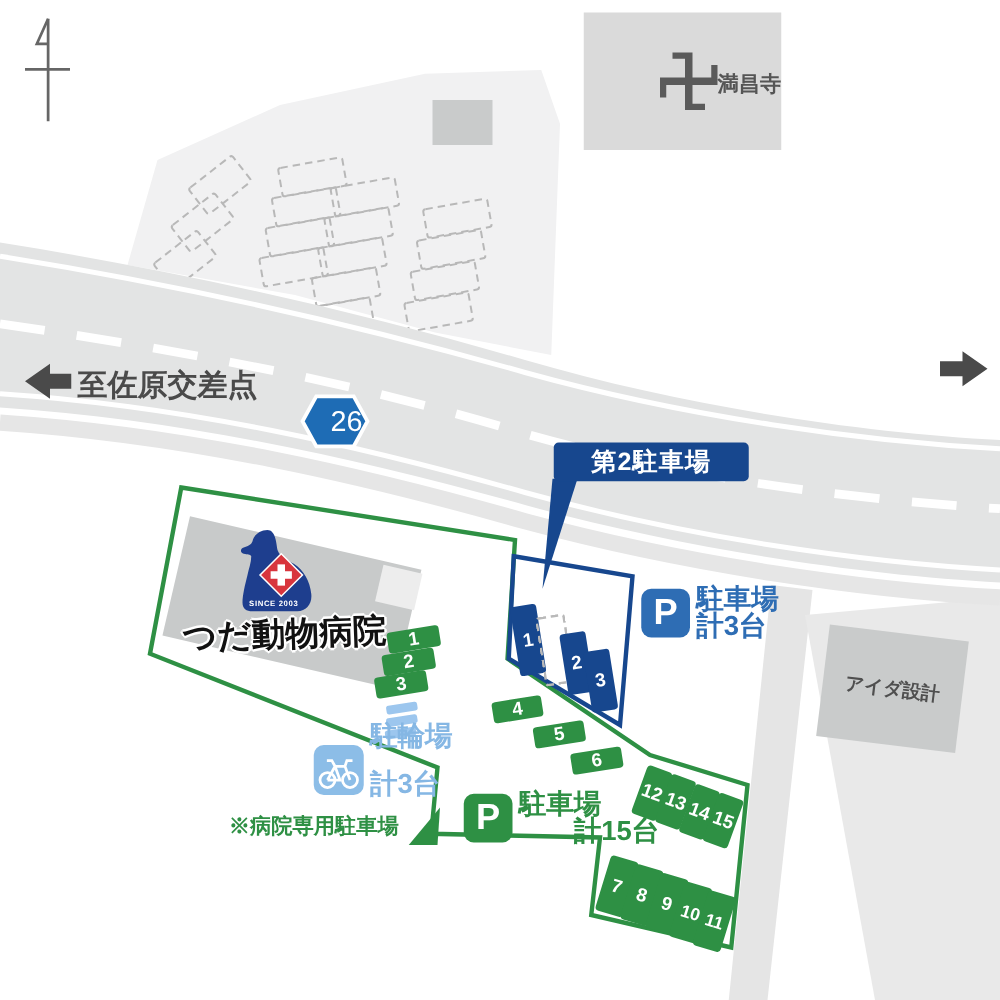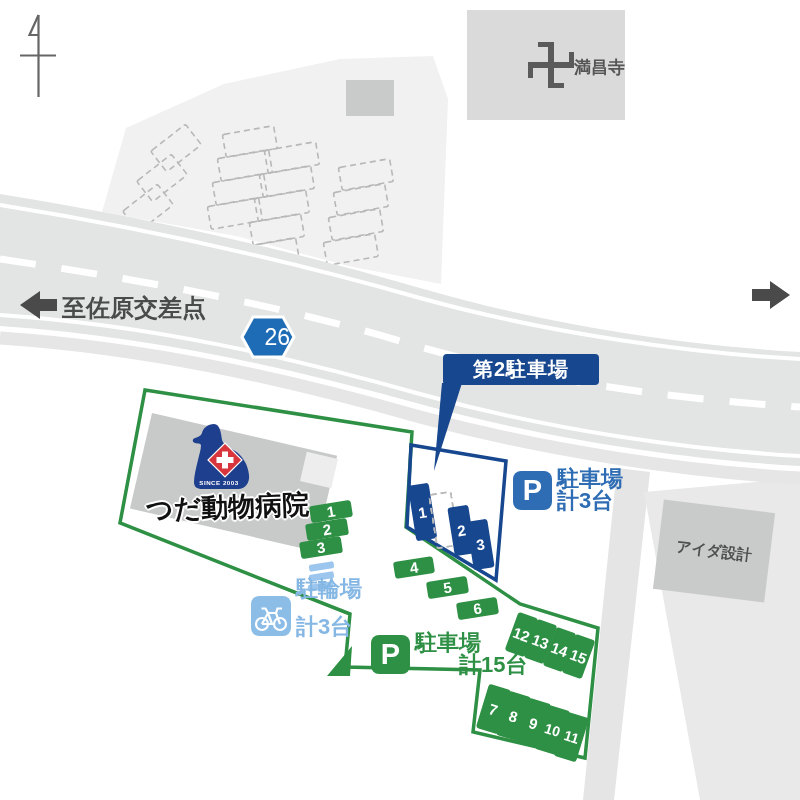--- a/index.html
+++ b/index.html
@@ -178,14 +178,15 @@
   <div class="cap lblue" style="left:296px;top:578px;">駐輪場</div>
   <div class="cap lblue" style="left:296px;top:616px;">計3台</div>
 
   <div class="picon green" style="left:371px;top:635px;">
     <span>P</span>
   </div>
   <div class="cap green" style="left:415px;top:632px;">駐車場</div>
   <div class="cap green" style="left:415px;top:654px;margin-left:44px;">計15台</div>
 
   <div class="biglabel abs" id="lot2-label">第2駐車場</div>
+  <div class="abs" id="lot1-note">※病院専用駐車場</div>
 
 </div>
 
 </body></html>

